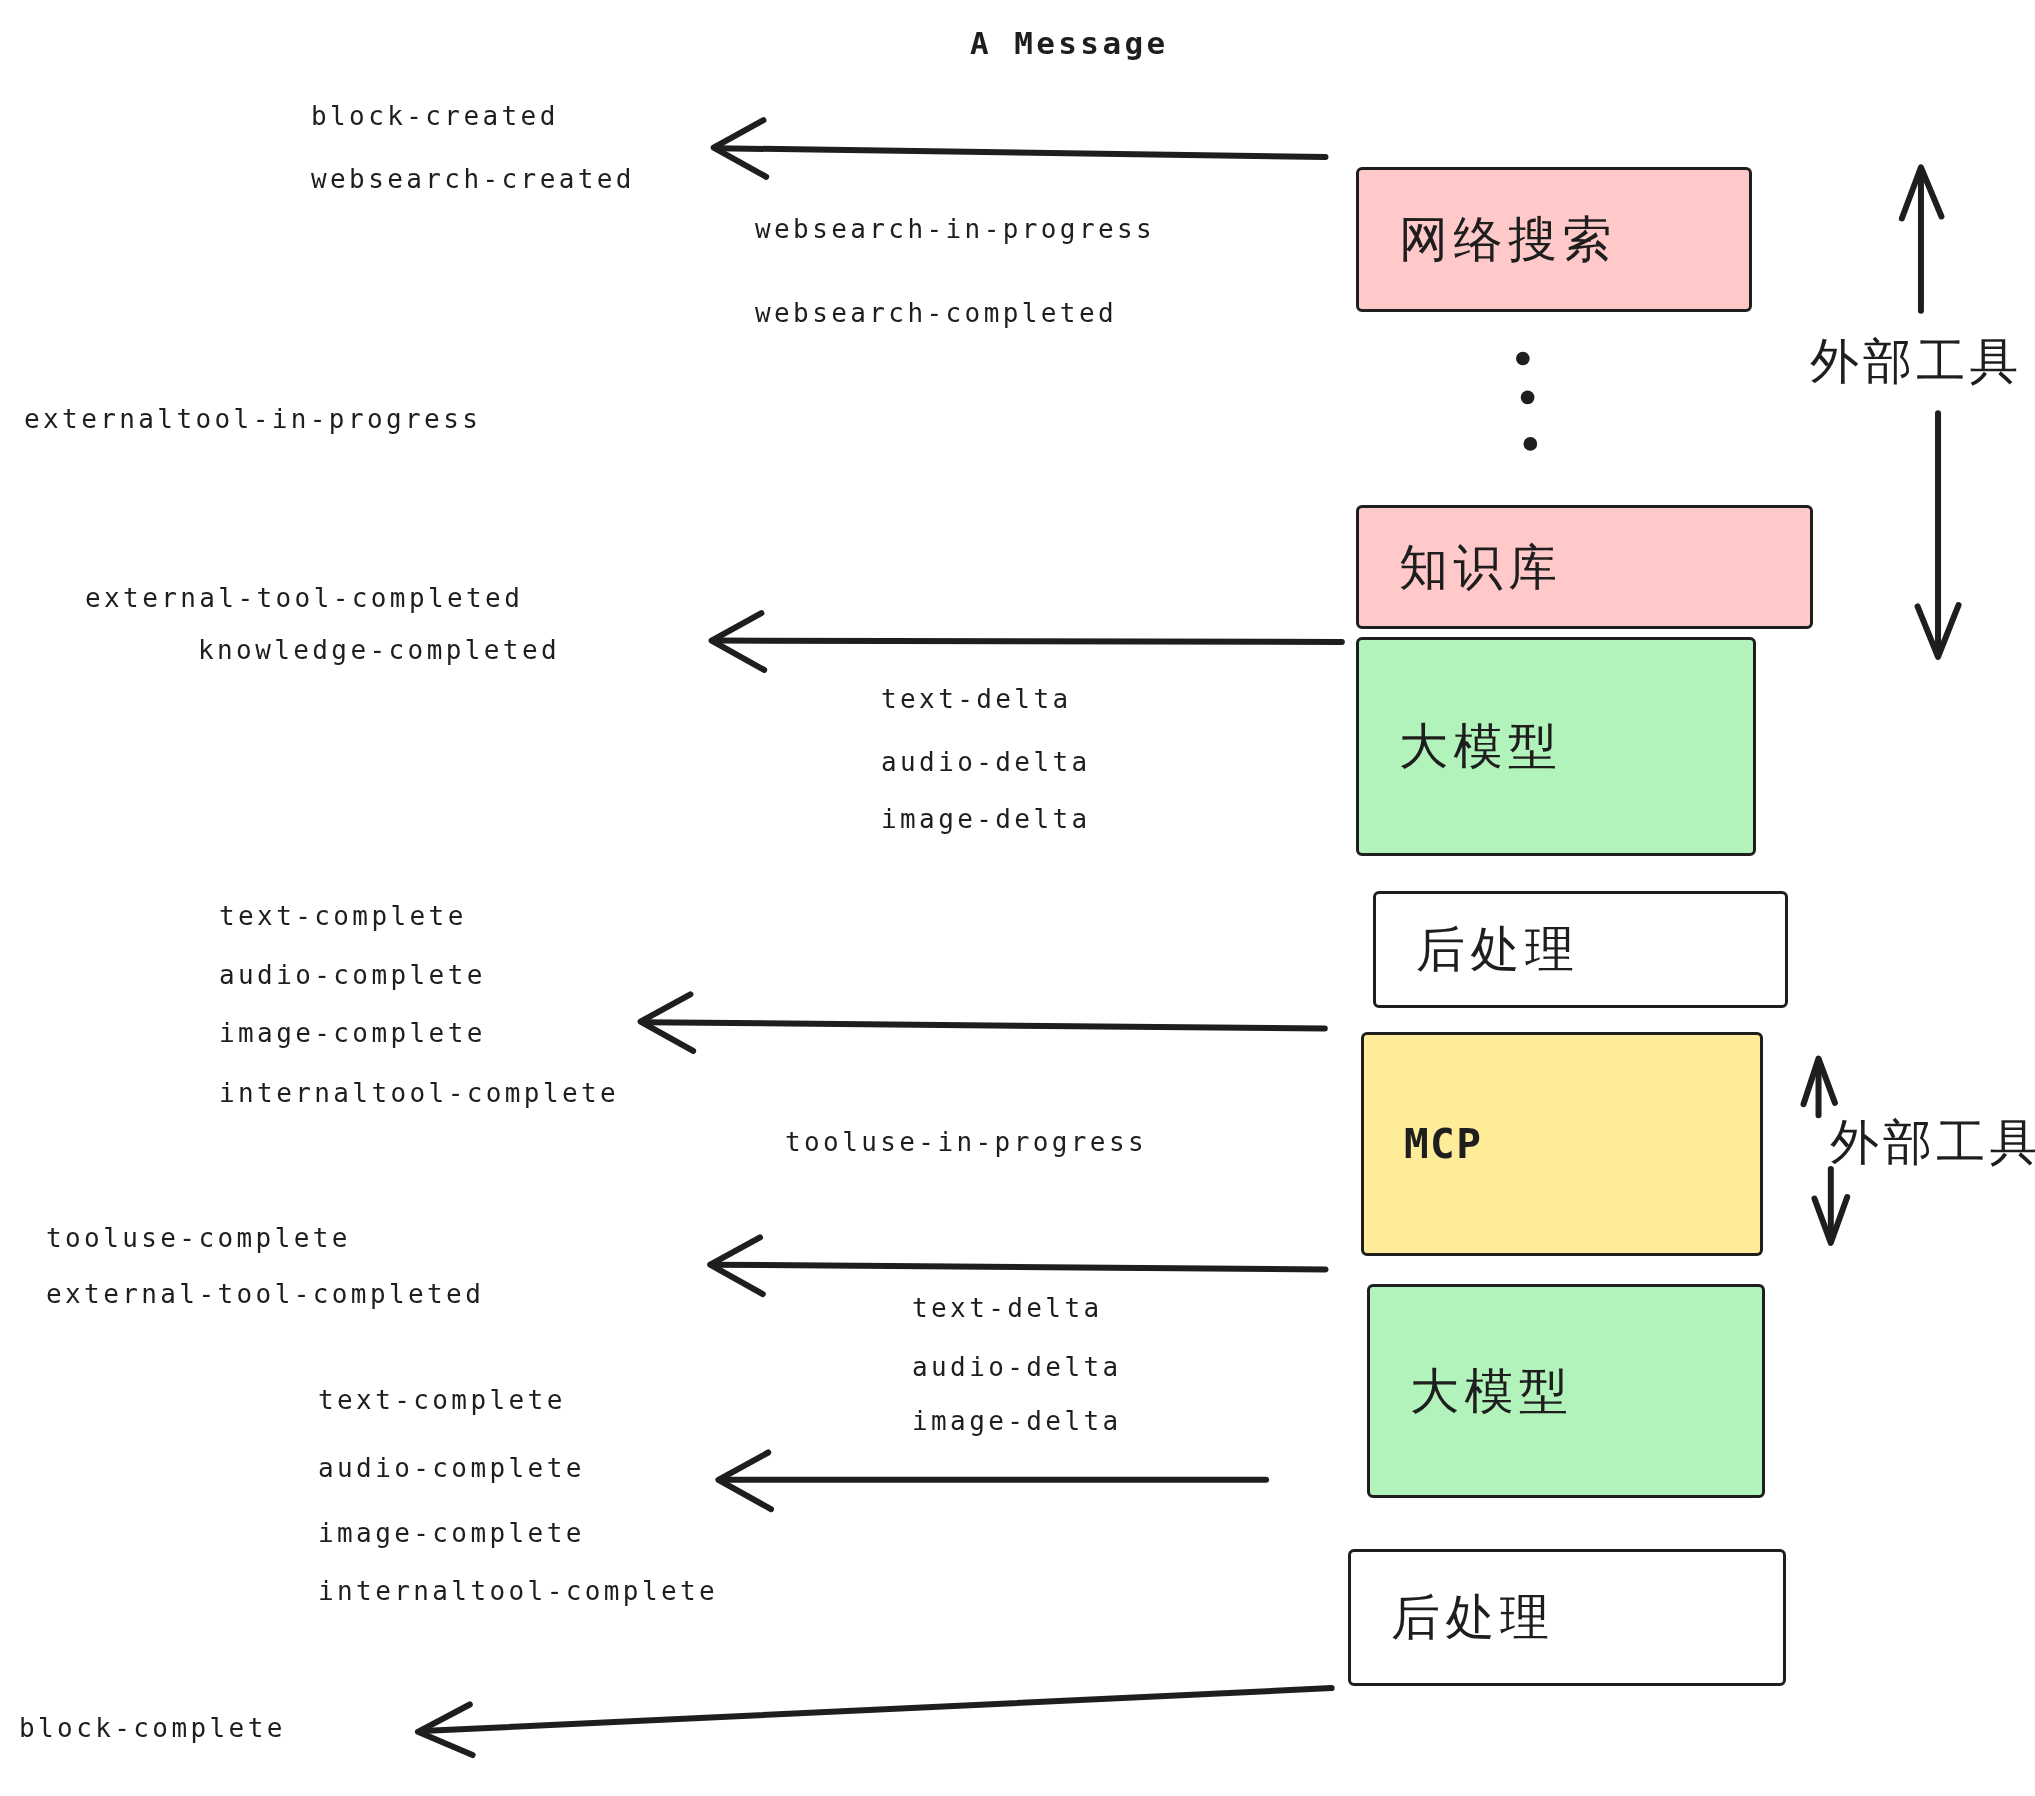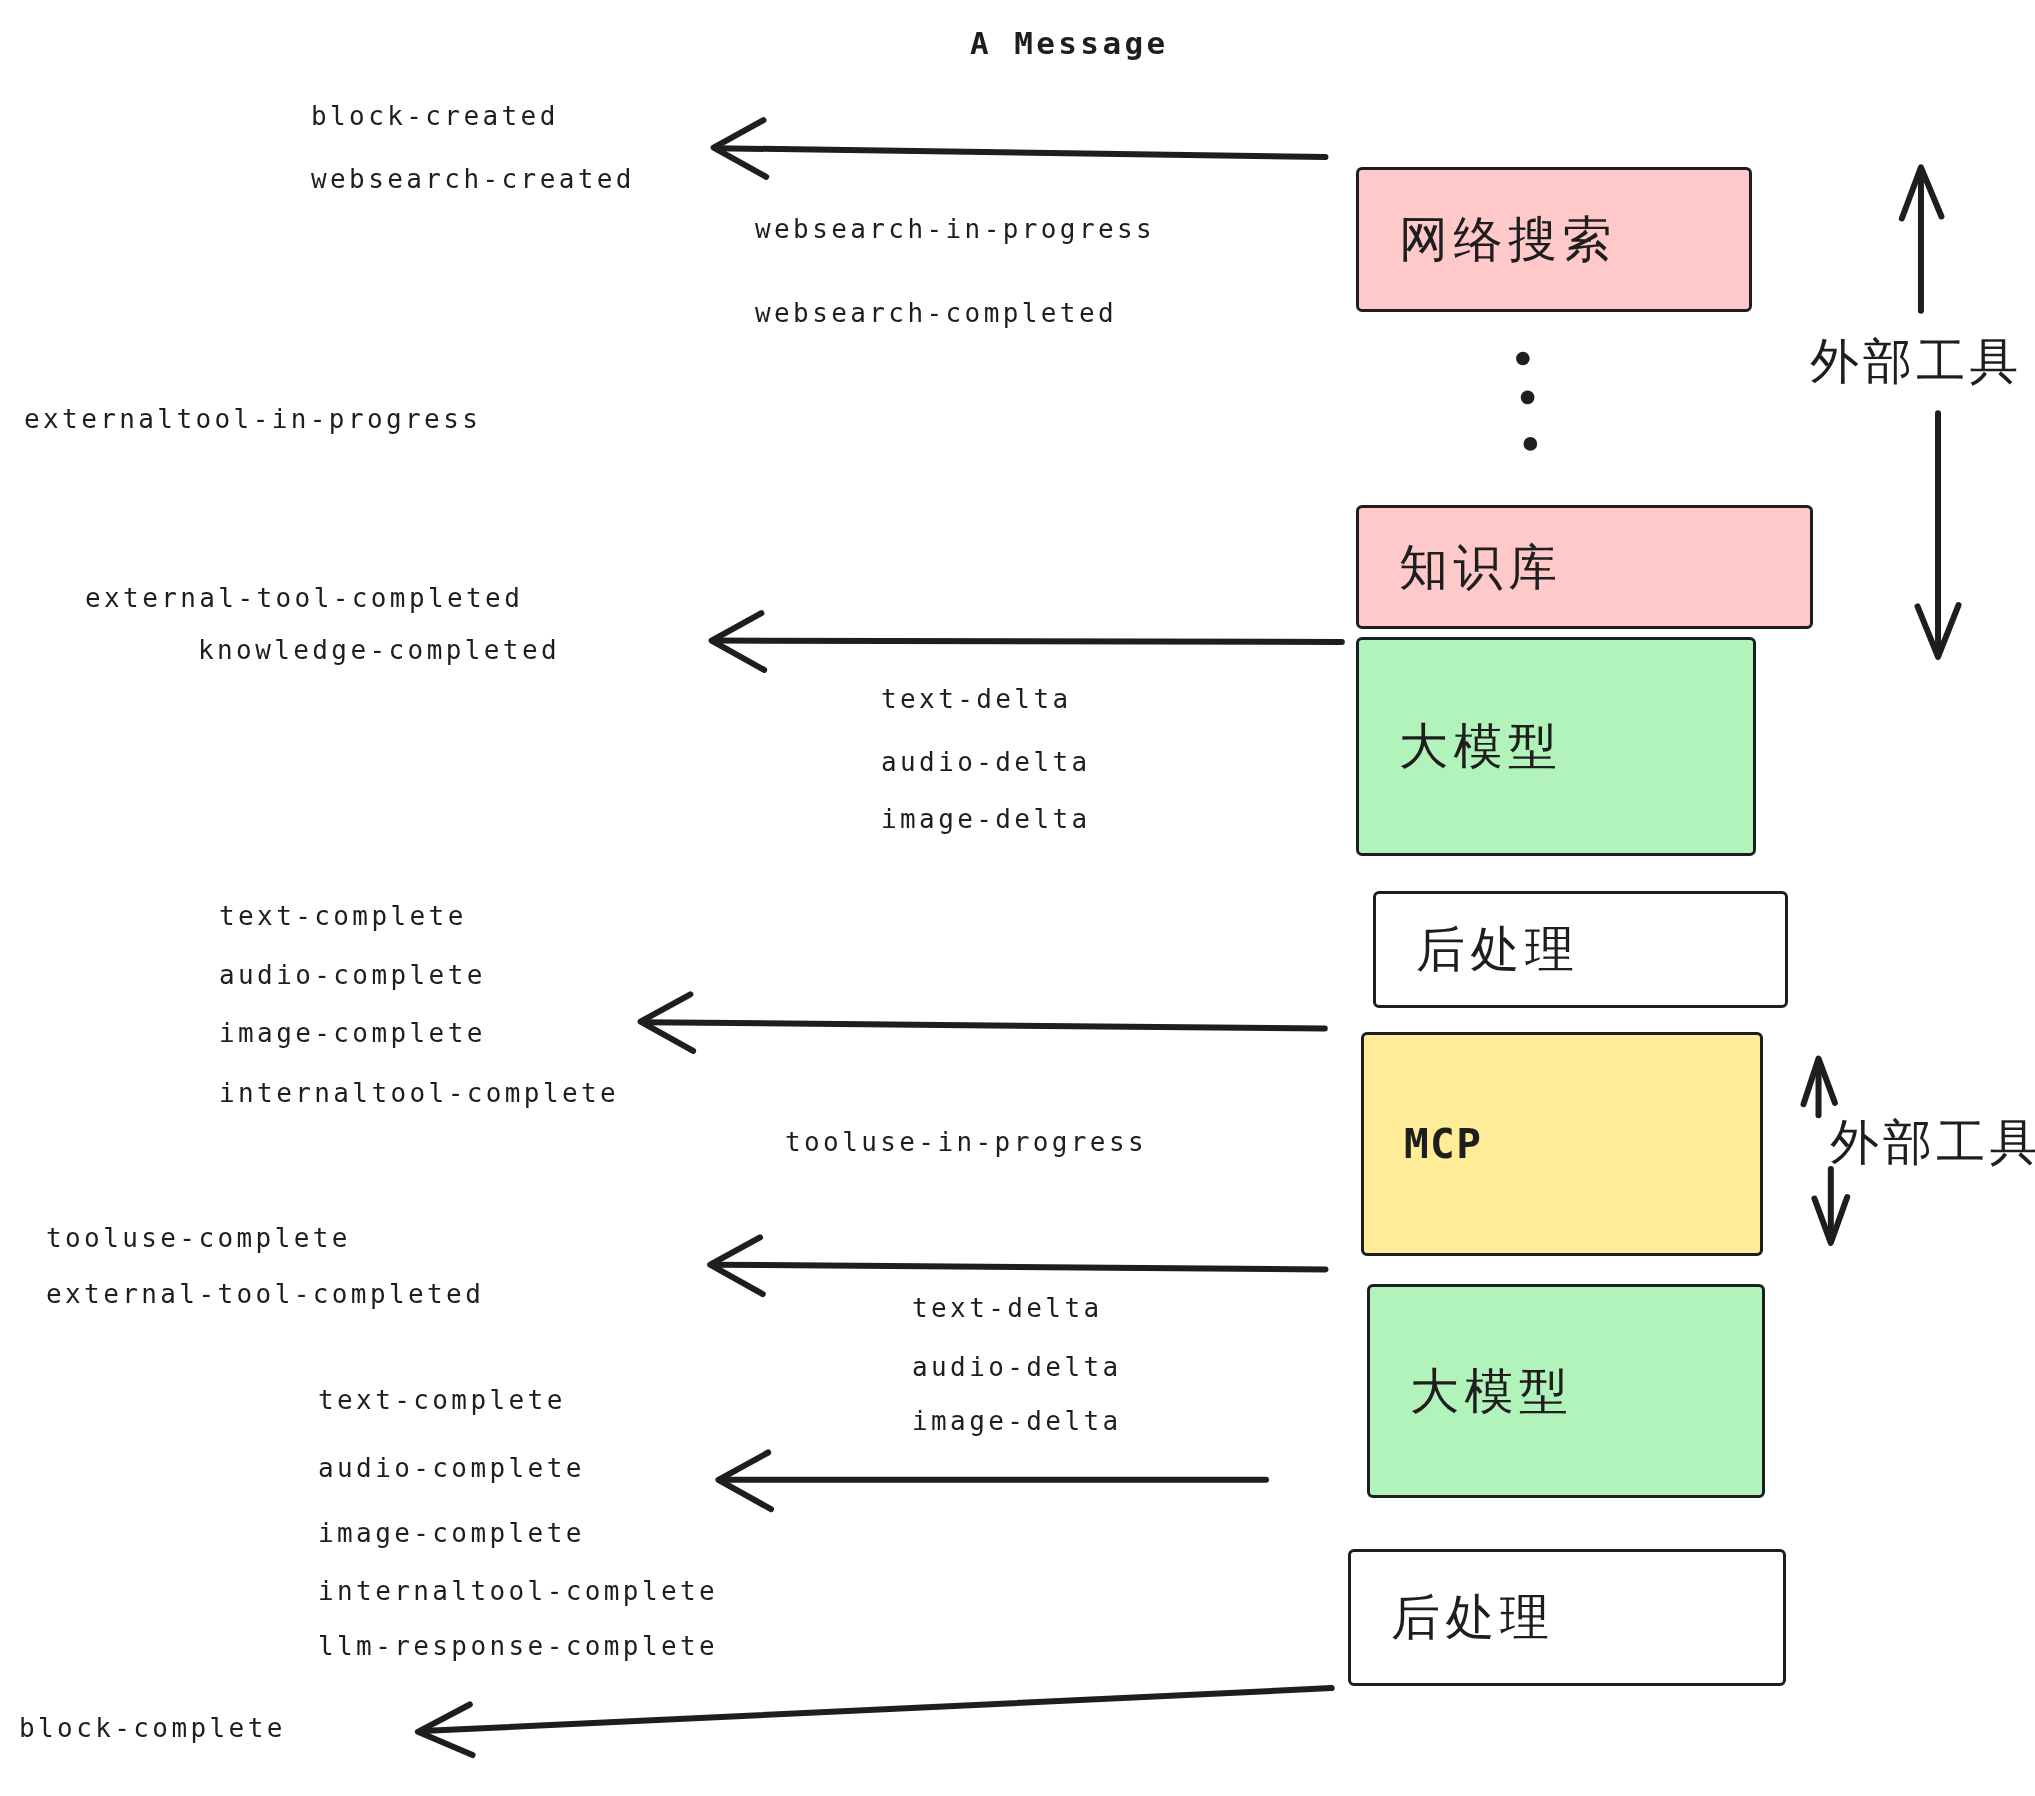--- a/index.html
+++ b/index.html
@@ -120,17 +120,16 @@
   <div class="ev" style="left:785px;top:1142px">tooluse-in-progress</div>
   <div class="ev" style="left:46px;top:1238px">tooluse-complete</div>
   <div class="ev" style="left:46px;top:1294px">external-tool-completed</div>
   <div class="ev" style="left:912px;top:1308px">text-delta</div>
   <div class="ev" style="left:912px;top:1367px">audio-delta</div>
   <div class="ev" style="left:912px;top:1421px">image-delta</div>
   <div class="ev" style="left:318px;top:1400px">text-complete</div>
   <div class="ev" style="left:318px;top:1468px">audio-complete</div>
   <div class="ev" style="left:318px;top:1533px">image-complete</div>
   <div class="ev" style="left:318px;top:1591px">internaltool-complete</div>
-  <div class="ev" style="left:318px;top:1646px">llm-response-complete</div>
   <div class="ev" style="left:19px;top:1728px">block-complete</div>
 
 </div>
 
 
 </body></html>

